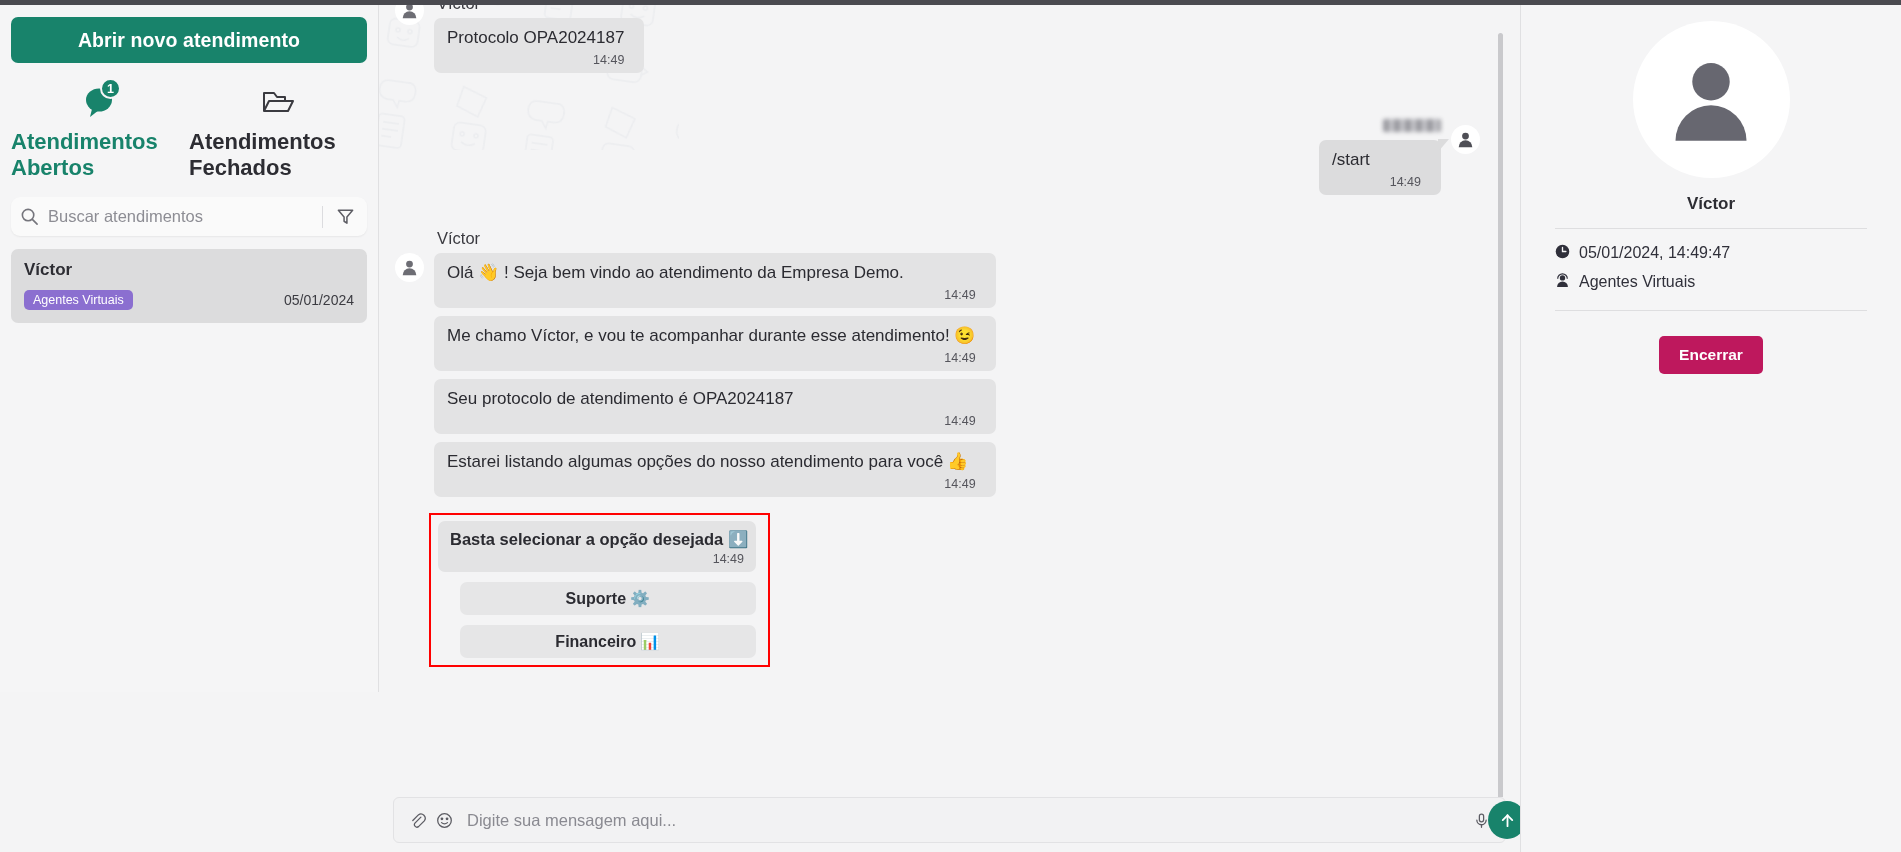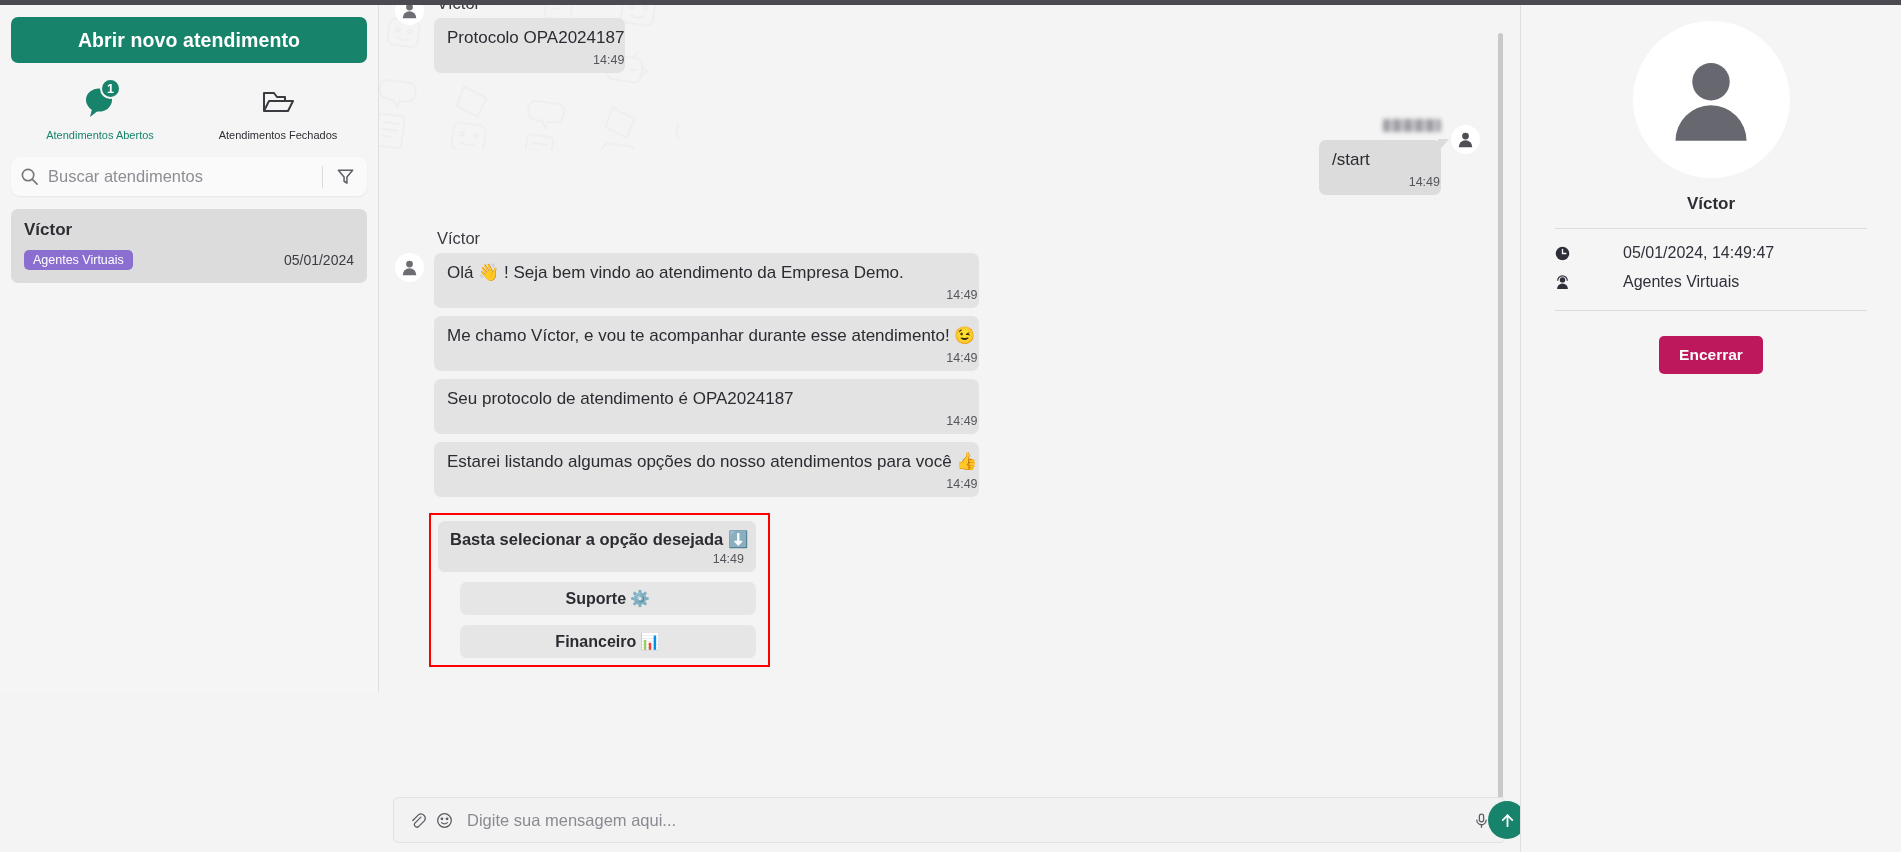--- a/index.html
+++ b/index.html
@@ -63,21 +63,21 @@
     position: absolute;
     top: -3px; left: 50%;
     width: 21px; height: 21px; border-radius: 50%;
     background: #18836b; color: #fff;
     font-size: 12.5px; font-weight: bold;
     display: flex; align-items: center; justify-content: center;
     border: 2px solid #f5f5f6;
   }
   .tab-label {
     margin-top: 6px;
-    font-size: 11px; font-weight: normal;
+    font-size: 22px; font-weight: bold;
     color: #2d2d33;
   }
   .tab.active .tab-label { color: #18836b; }
 
   .search-row {
     margin-top: 13px;
     height: 39px;
     background: #fafafa;
     border-radius: 9px;
     display: flex; align-items: center;
@@ -146,21 +146,21 @@
   .sender-blur {
     width: 58px; height: 13px;
     background: repeating-linear-gradient(90deg,#9a9aa0 0 6px,#c4c4c8 6px 11px);
     filter: blur(2.2px);
     border-radius: 2px;
     margin-bottom: 8px;
   }
   .bubble {
     background: #e3e3e4;
     border-radius: 7px;
-    padding: 9px 1px 4px 13px;
+    padding: 9px 20px 4px 13px;
     margin-bottom: 8px;
     position: relative;
     min-width: 110px;
   }
   .bubble .txt {
     font-size: 17px; color: #2b2b31; line-height: 1.35;
     white-space: nowrap;
   }
   .bubble .time {
     font-size: 12.5px; color: #55555c;
@@ -248,21 +248,21 @@
   }
   .big-avatar {
     width: 157px; height: 157px; border-radius: 50%;
     background: #ffffff;
     display: flex; align-items: center; justify-content: center;
     margin-top: 5px;
   }
   .rname { font-size: 17px; font-weight: bold; color: #2d2d33; margin-top: 16px; }
   .rdiv { width: 100%; height: 1px; background: #dedee0; margin-top: 14px; }
   .rinfo { width: 100%; margin-top: 15px; }
-  .rinfo-row { display: flex; align-items: center; margin-bottom: 11px; gap: 44px; }
+  .rinfo-row { display: flex; align-items: flex-start; margin-bottom: 11px; }
   .rinfo-txt { font-size: 16px; color: #30303a; margin-left: 9px; }
   .end-btn {
     margin-top: 25px;
     background: #be185d; color: #fff;
     border: none; border-radius: 5px;
     padding: 10px 20px;
     font-size: 15.5px; font-weight: bold;
     font-family: "Liberation Sans", sans-serif;
     cursor: pointer;
   }
@@ -412,21 +412,21 @@
             <div class="txt">Me chamo Víctor, e vou te acompanhar durante esse atendimento! 😉</div>
             <div class="time">14:49</div>
           </div>
 
           <div class="bubble">
             <div class="txt">Seu protocolo de atendimento é OPA2024187</div>
             <div class="time">14:49</div>
           </div>
 
           <div class="bubble">
-            <div class="txt">Estarei listando algumas opções do nosso atendimentos para você 👍</div>
+            <div class="txt">Estarei listando algumas opções do nosso atendimento para você 👍</div>
             <div class="time">14:49</div>
           </div>
         </div>
       </div>
 
       <div class="menu-group">
         <div class="menu-head">
           <div class="txt">Basta selecionar a opção desejada ⬇️</div>
           <div class="time">14:49</div>
         </div>

